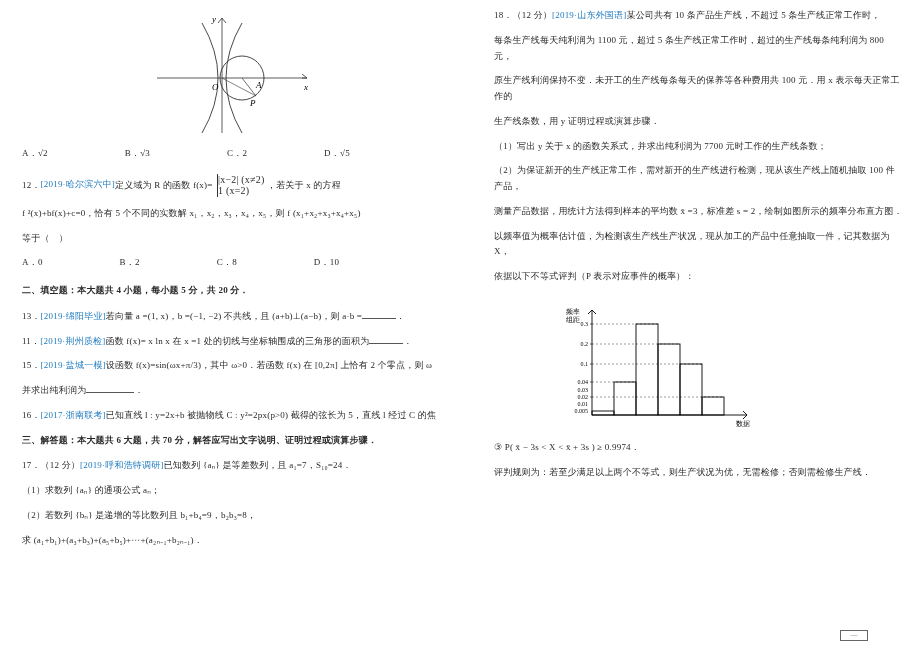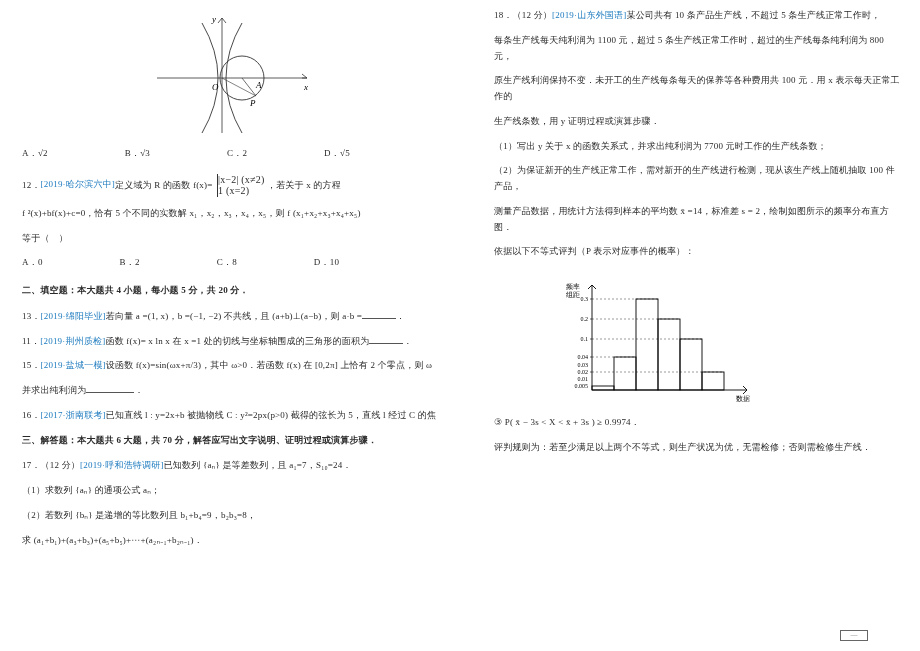--- a/index.html
+++ b/index.html
@@ -156,21 +156,22 @@
 
     <p>
       <span>18．（12 分）</span><span class="src">[2019·山东外国语]</span><span>某公司共有 10 条产品生产线，不超过 5 条生产线正常工作时，</span>
     </p>
     <p>每条生产线每天纯利润为 1100 元，超过 5 条生产线正常工作时，超过的生产线每条纯利润为 800 元，</p>
     <p>原生产线利润保持不变．未开工的生产线每条每天的保养等各种费用共 100 元．用 x 表示每天正常工作的</p>
     <p>生产线条数，用 y 证明过程或演算步骤．</p>
 
     <p>（1）写出 y 关于 x 的函数关系式，并求出纯利润为 7700 元时工作的生产线条数；</p>
     <p>（2）为保证新开的生产线正常工作，需对新开的生产线进行检测，现从该生产线上随机抽取 100 件产品，</p>
-    <p>测量产品数据，用统计方法得到样本的平均数 x̄ =14，标准差 s = 2，绘制如图所示的频率分布直方图．</p>
+    <p>测量产品数据，用统计方法得到样本的平均数 x̄ =3，标准差 s = 2，绘制如图所示的频率分布直方图．</p>
+    <p>以频率值为概率估计值，为检测该生产线生产状况，现从加工的产品中任意抽取一件，记其数据为 X，</p>
     <p>依据以下不等式评判（P 表示对应事件的概率）：</p>
 
     
     <svg class="hist" viewBox="0 0 210 130">
       <line x1="40" y1="10" x2="40" y2="115" stroke="#000" stroke-width="0.9"></line>
       <line x1="40" y1="115" x2="195" y2="115" stroke="#000" stroke-width="0.9"></line>
       <polyline points="36,14 40,10 44,14" fill="none" stroke="#000" stroke-width="0.9"></polyline>
       <polyline points="191,111 195,115 191,119" fill="none" stroke="#000" stroke-width="0.9"></polyline>
       <text x="14" y="14" font-size="7">频率</text>
       <text x="14" y="22" font-size="7">组距</text>

